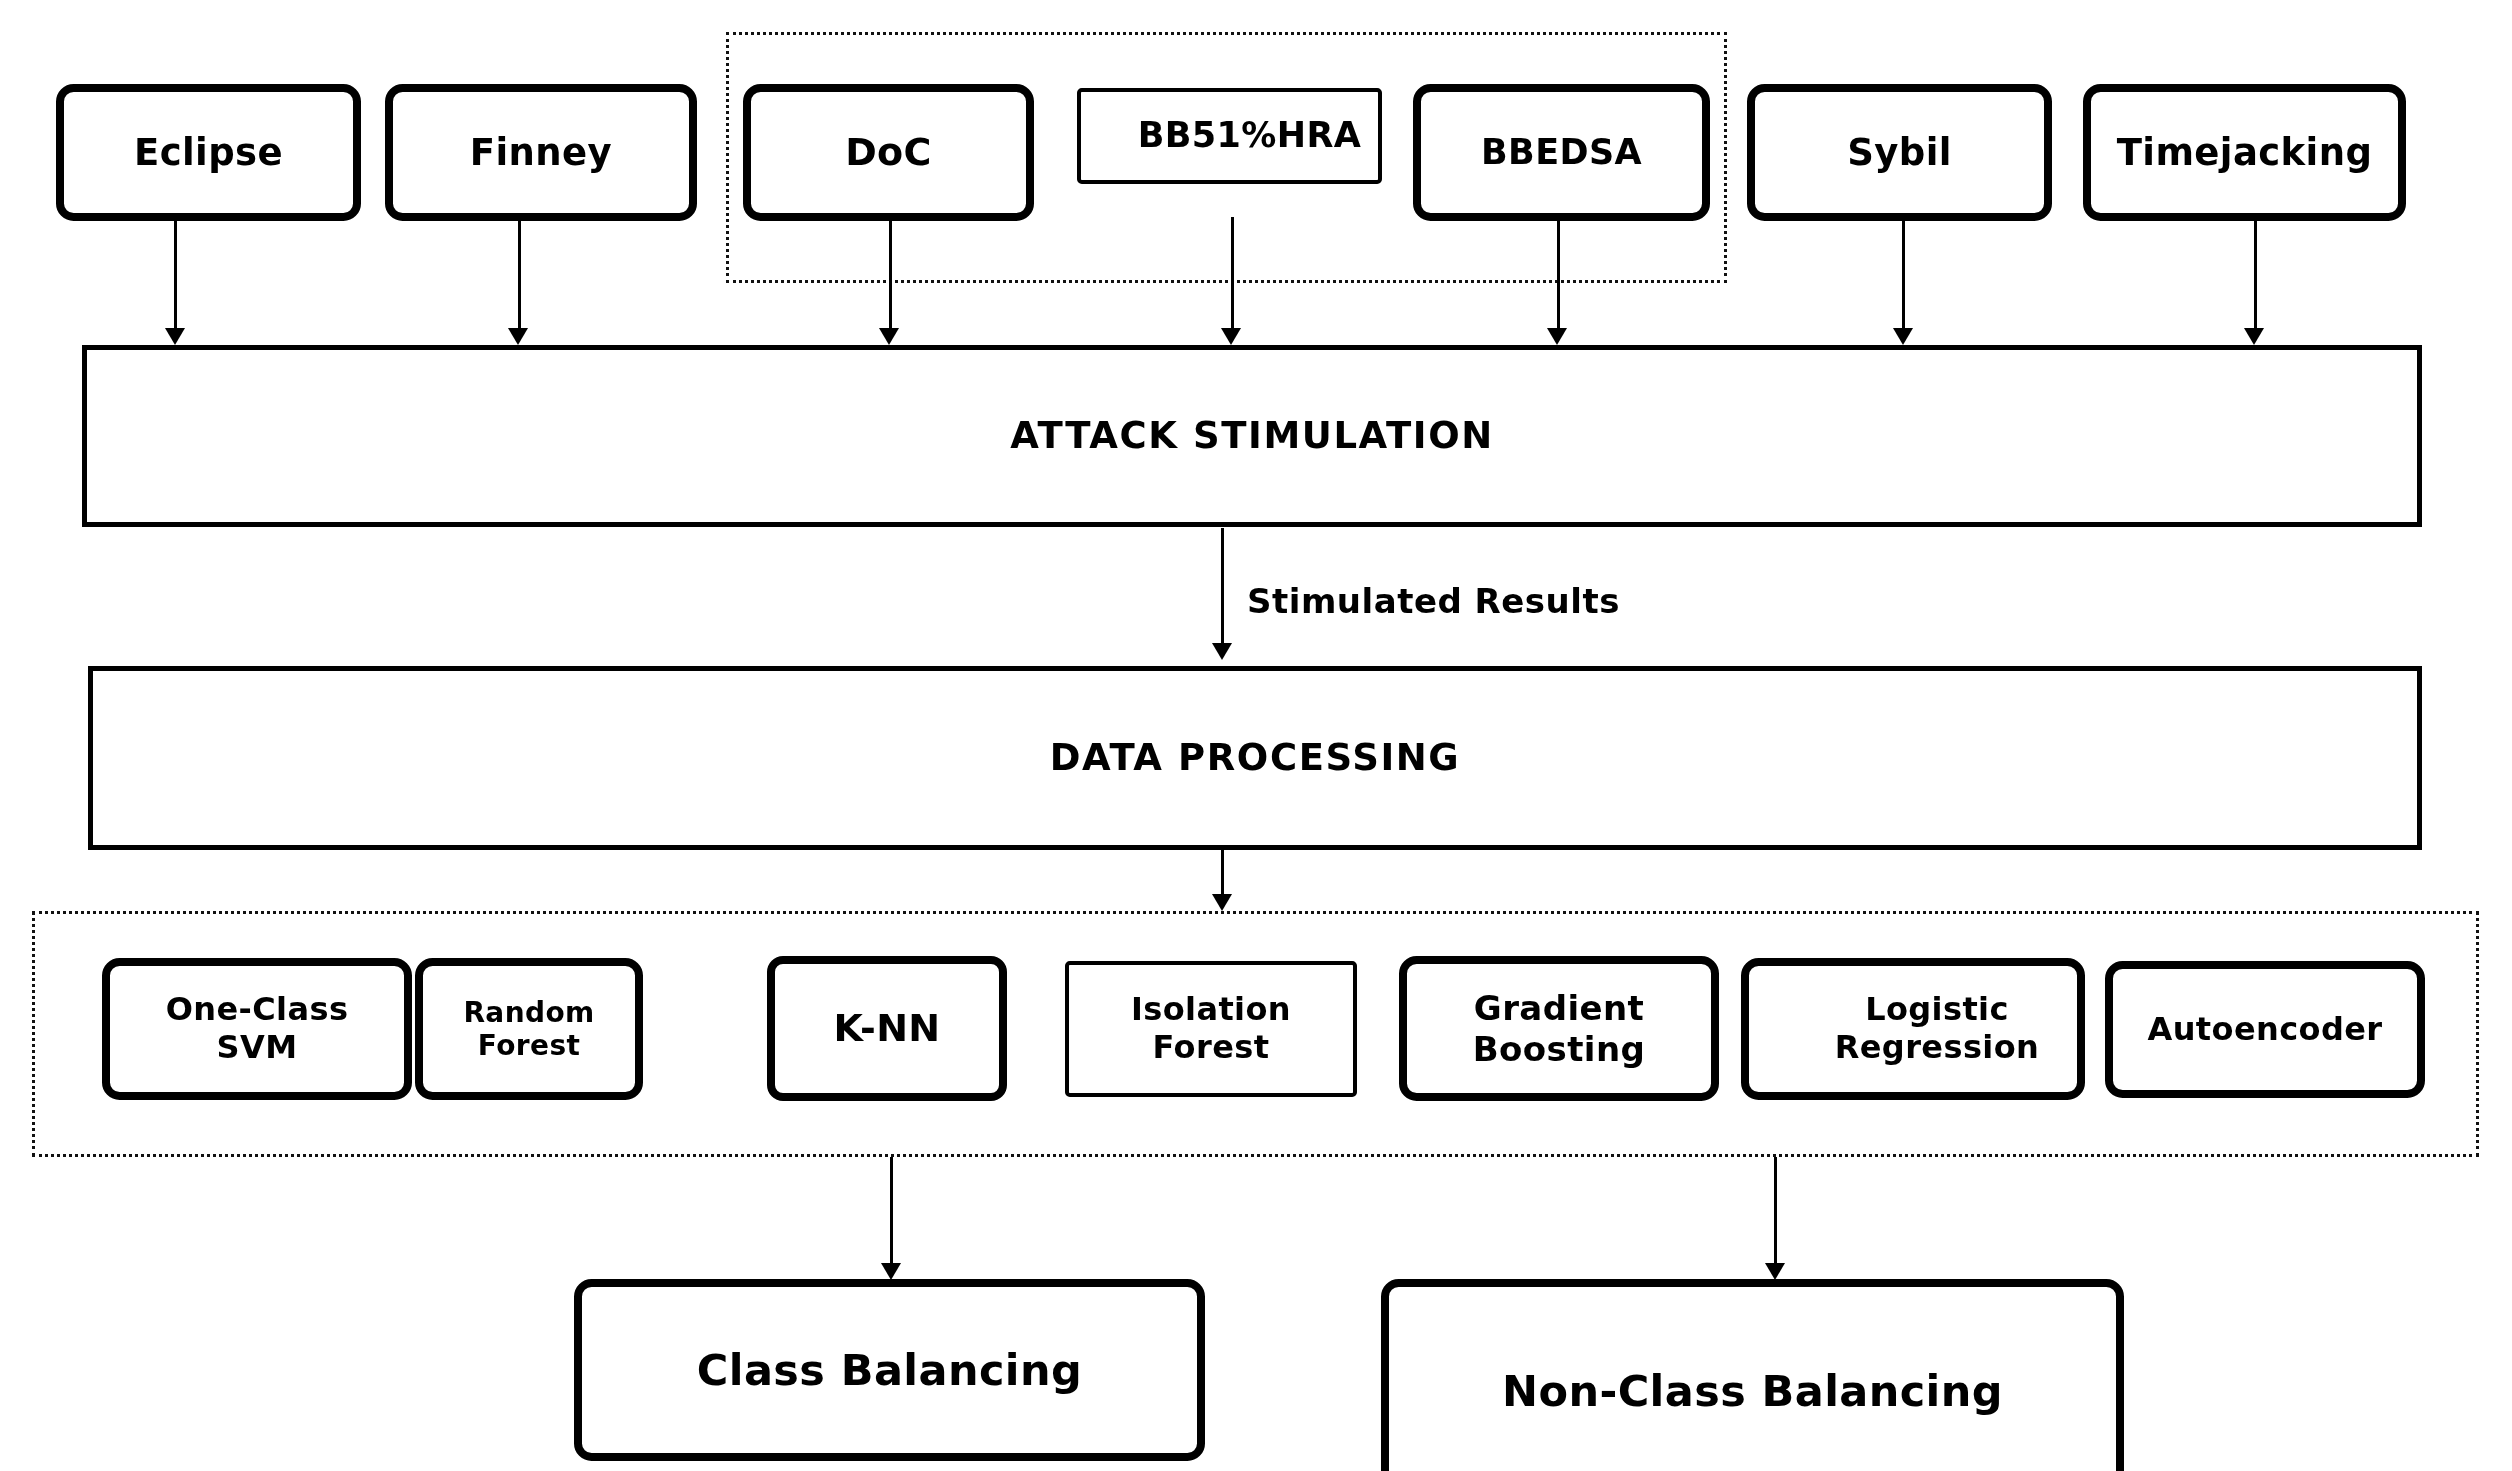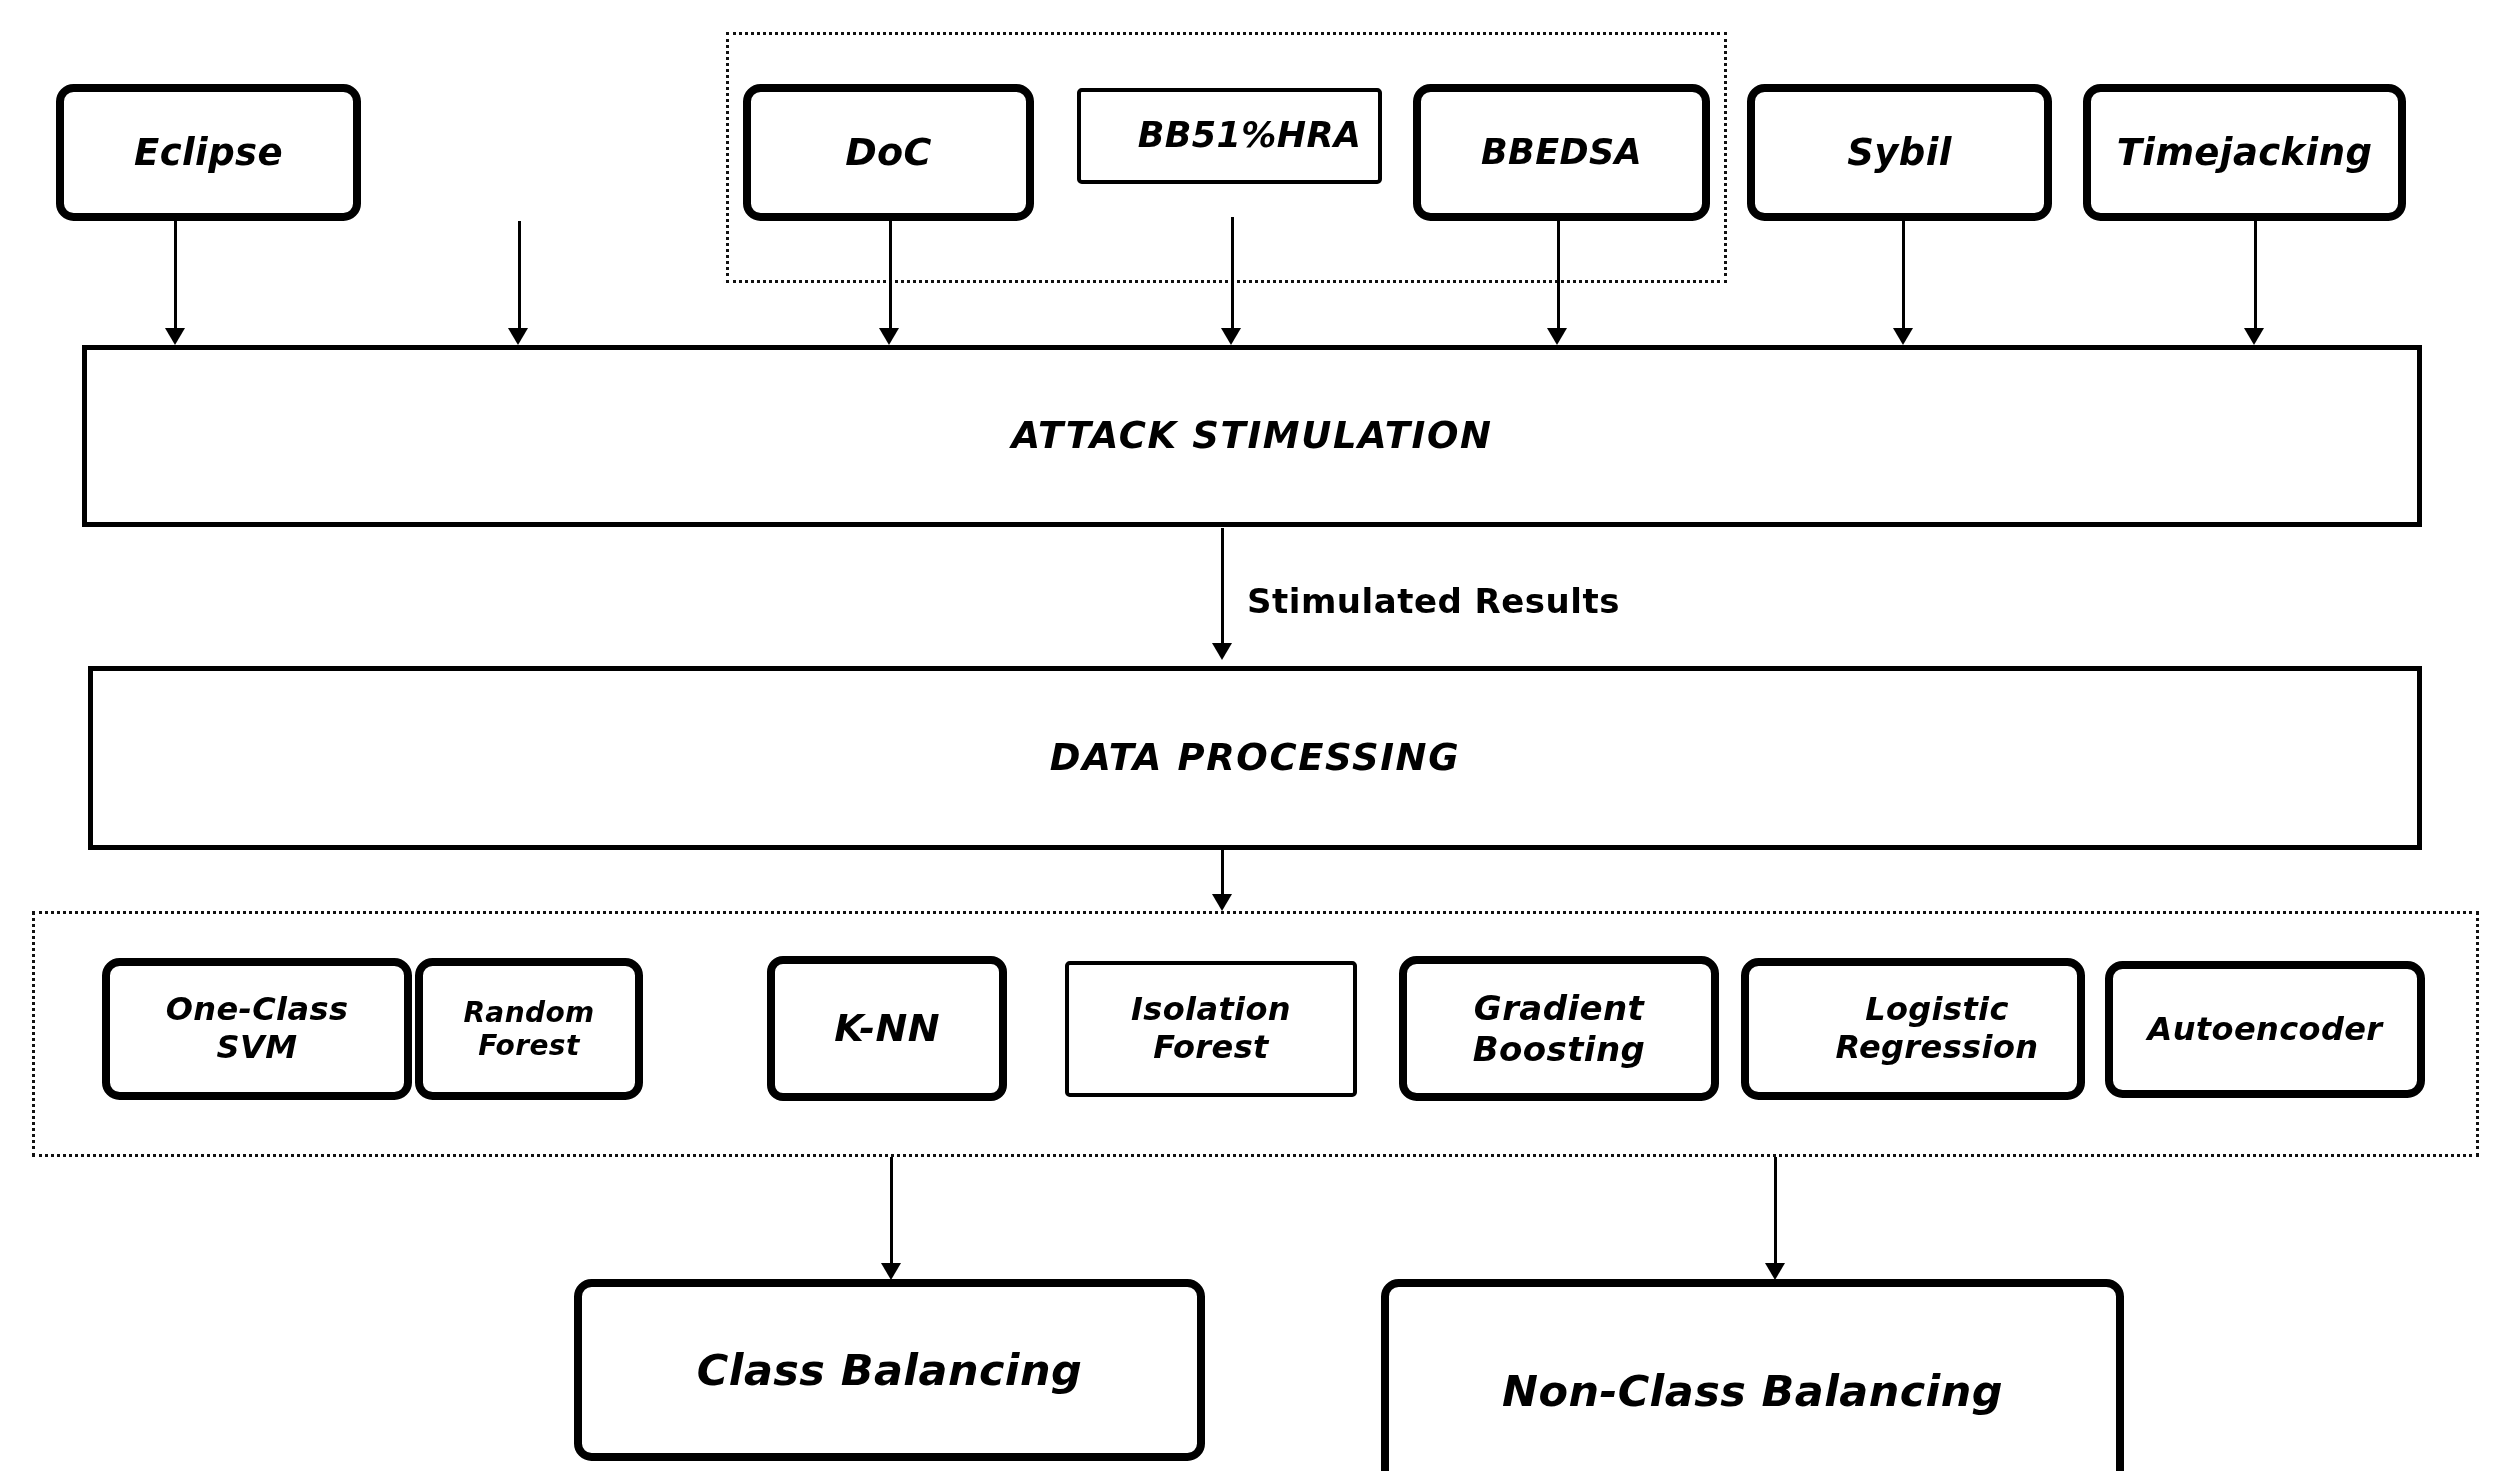--- a/index.html
+++ b/index.html
@@ -71,33 +71,36 @@
 
   
   .edge-label {
     position: absolute;
     color: #000000;
     font-weight: 700;
     white-space: nowrap;
     letter-spacing: 0.5px;
   }
 
-  .lbl { display: block; font-style: italic; }
+  .lbl { display: block; }
 </style>
 </head>
 <body>
 
 <div id="canvas">
 
   <div class="group-dotted" style="left:726px; top:32px; width:1001px; height:251px;"></div>
 
   <div class="node thick" style="left:56px; top:84px; width:305px; height:137px; font-size:37px;">
     <span class="lbl">Eclipse</span>
   </div>
 
+  <div class="node thick" style="left:385px; top:84px; width:312px; height:137px; font-size:37px;">
+    <span class="lbl">Finney</span>
+  </div>
 
   <div class="node thick" style="left:743px; top:84px; width:291px; height:137px; font-size:38px;">
     <span class="lbl">DoC</span>
   </div>
 
   <div class="node thin" style="left:1077px; top:88px; width:305px; height:96px; font-size:35px;padding-left:40px;">
     <span class="lbl">BB51%HRA</span>
   </div>
 
   <div class="node thick" style="left:1413px; top:84px; width:297px; height:137px; font-size:35px;">

